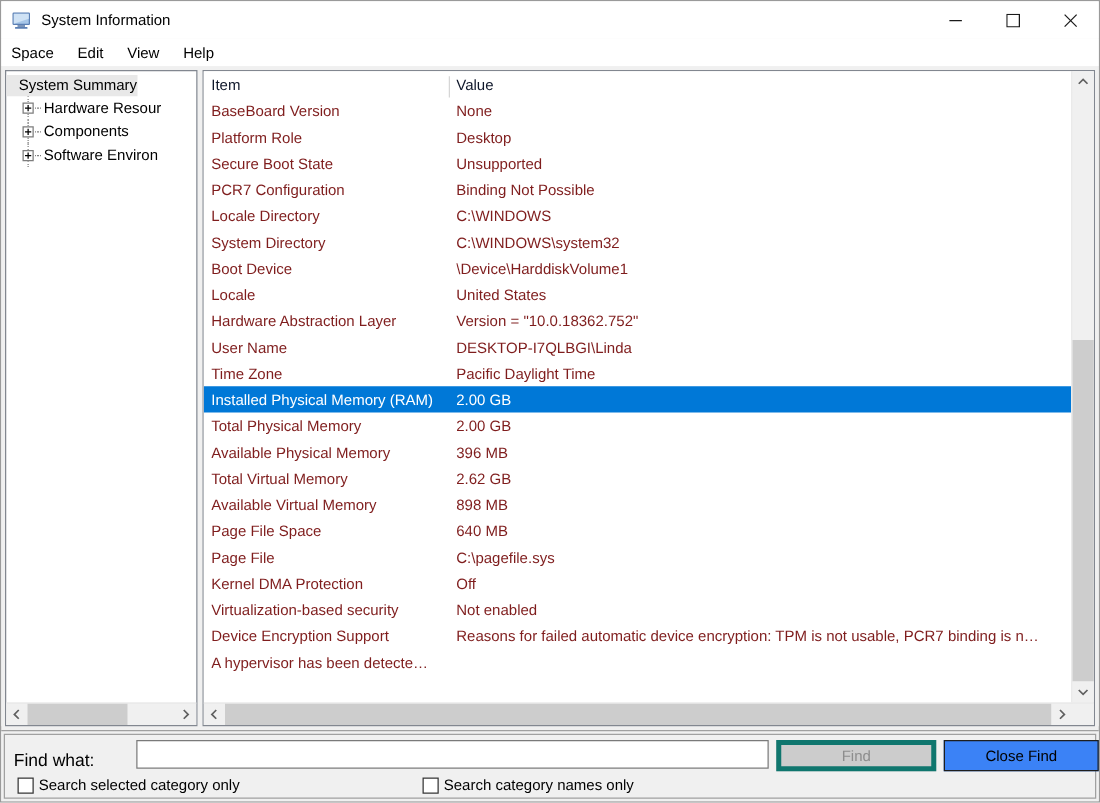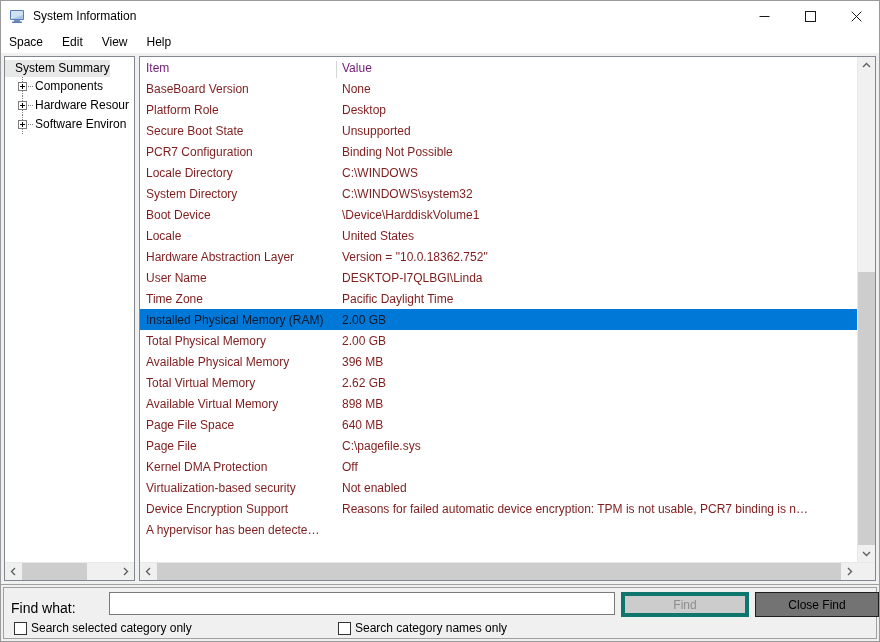--- a/index.html
+++ b/index.html
@@ -90,21 +90,21 @@
     flex: 1 1 auto;
     display: flex;
     padding: 3px 3px 0 3px;
     box-sizing: border-box;
     min-height: 0;
     background: #f0f0f0;
   }
 
   
   #tree-panel {
-    width: 131px;
+    width: 154px;
     flex: none;
     box-sizing: border-box;
     border: 1px solid #828790;
     background: #ffffff;
     display: flex;
     flex-direction: column;
     position: relative;
   }
   #tree-body {
     flex: 1 1 auto;
@@ -208,24 +208,24 @@
   .row {
     height: 21px;
     display: flex;
     align-items: center;
     white-space: nowrap;
     font-size: 12px;
     color: #7f1d1d;
     padding-left: 6px;
     box-sizing: border-box;
   }
-  .row.header { color: #701a75; justify-content: center; }
+  .row.header { color: #0f172a; justify-content: center; }
   .row.selected {
     background: #0078d7;
-    color: #0f172a;
+    color: #ffffff;
   }
   .cell-item {
     width: 196px;
     flex: none;
     overflow: hidden;
     text-overflow: clip;
     white-space: nowrap;
     padding-right: 4px;
     box-sizing: border-box;
   }
@@ -351,21 +351,21 @@
   #find-button {
     left: 617px;
     width: 128px;
     background: #cccccc;
     border: 4px solid #0f766e;
     color: #8d8d8d;
   }
   #close-find-button {
     left: 751px;
     width: 124px;
-    background: #737373;
+    background: #3b82f6;
     border: 1px solid #1e1e1e;
     color: #000;
   }
   .chk-row {
     position: absolute;
     top: 33px;
     display: flex;
     align-items: center;
   }
   #chk-selected-category { left: 10px; }
@@ -425,27 +425,27 @@
 
   <div id="content">
 
     <div id="tree-panel">
       <div id="tree-body">
         <div class="tree-root">System Summary</div>
         <div class="tree-node">
           <div class="vdots"></div>
           <span class="expander"></span>
           <span class="dotline"></span>
-          <span class="tree-label">Components</span>
+          <span class="tree-label">Hardware Resour</span>
         </div>
         <div class="tree-node">
           <div class="vdots"></div>
           <span class="expander"></span>
           <span class="dotline"></span>
-          <span class="tree-label">Hardware Resour</span>
+          <span class="tree-label">Components</span>
         </div>
         <div class="tree-node">
           <div class="vdots"></div>
           <span class="expander"></span>
           <span class="dotline"></span>
           <span class="tree-label">Software Environ</span>
         </div>
       </div>
       <div class="hscroll">
         <div class="arrow">

